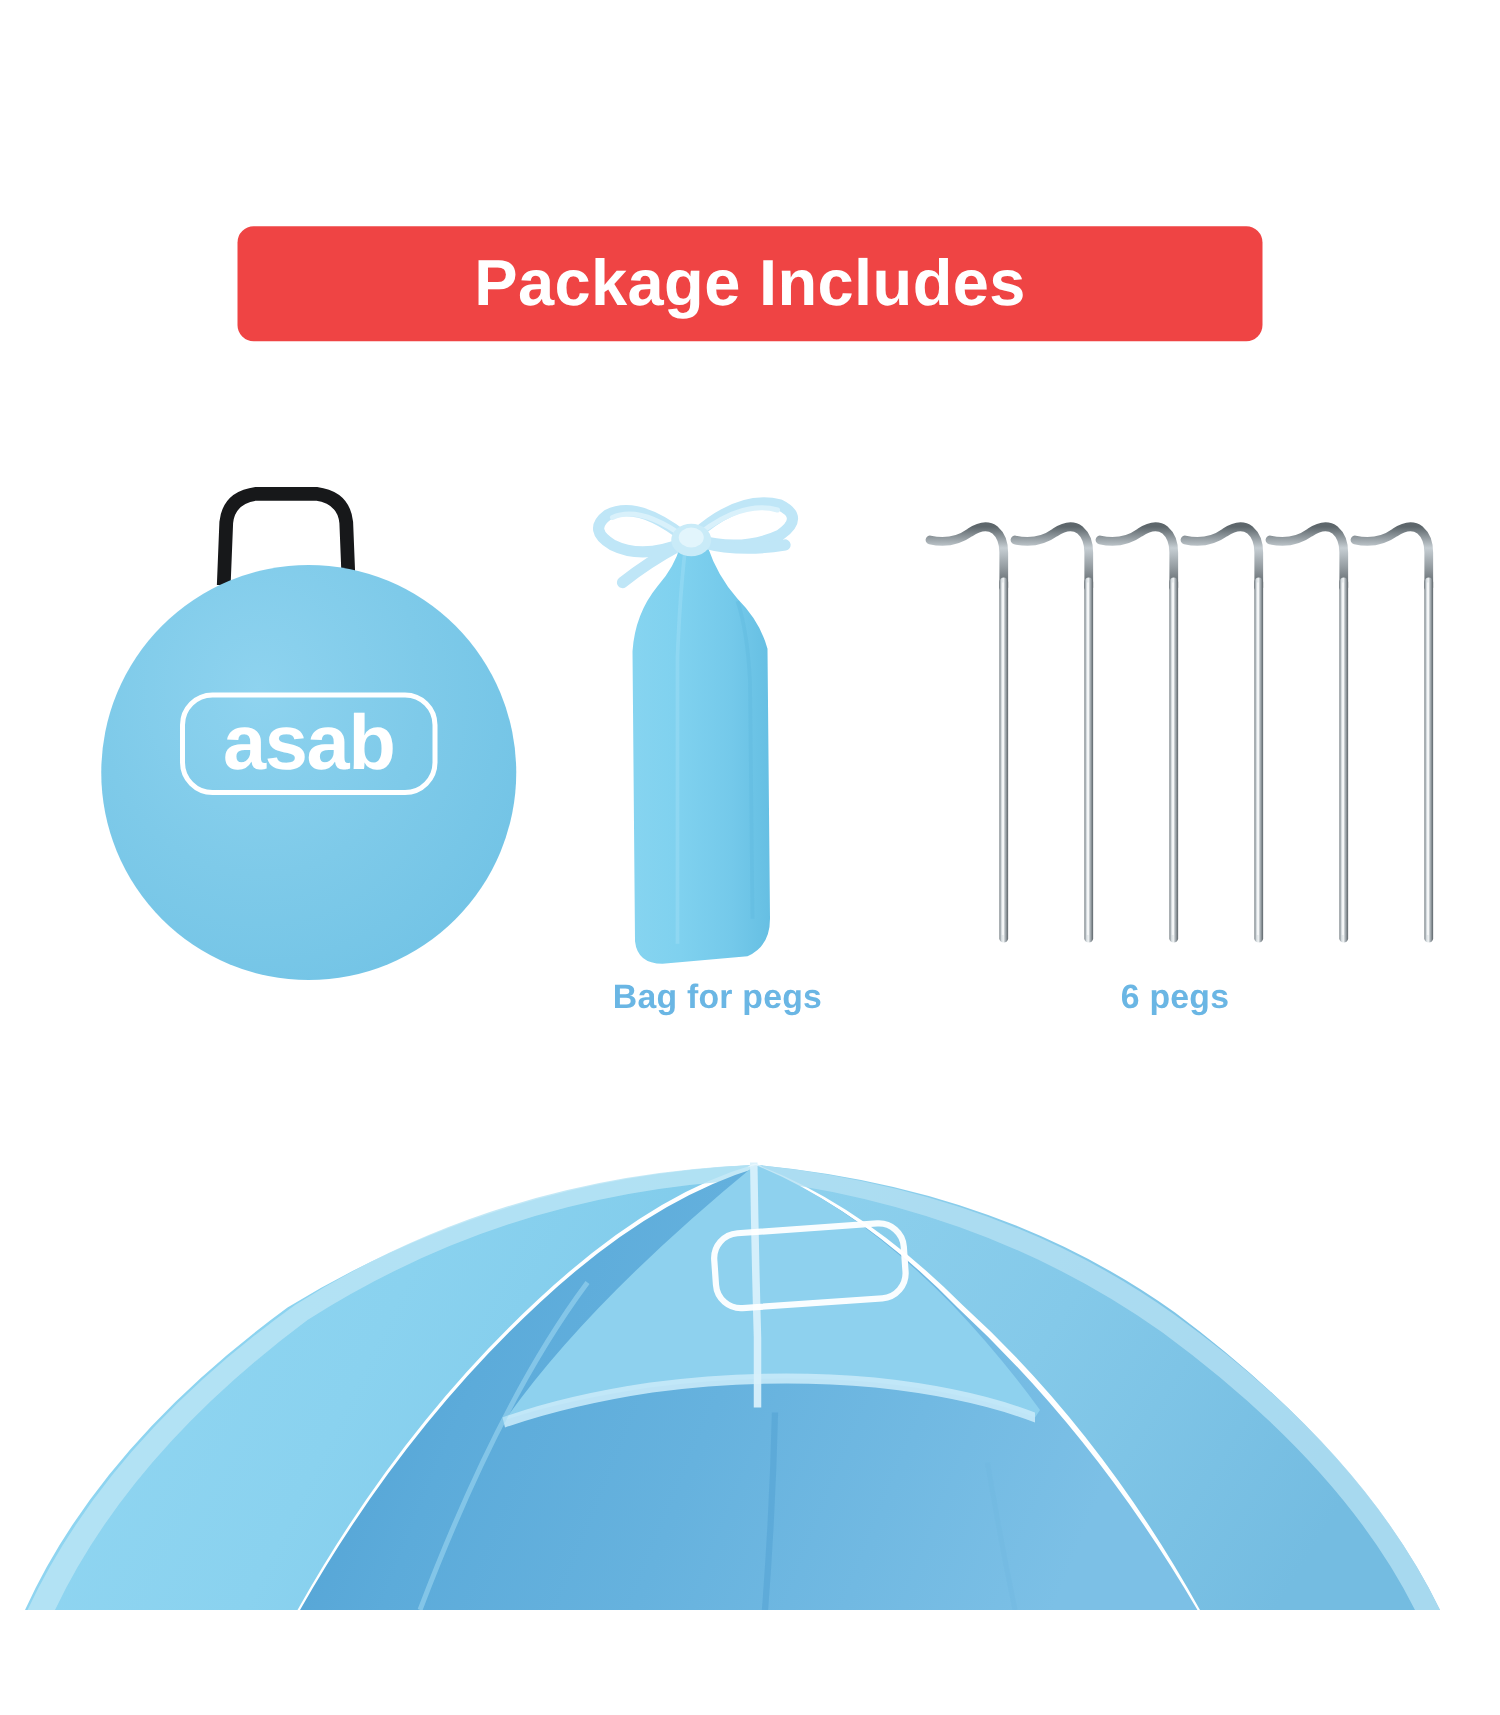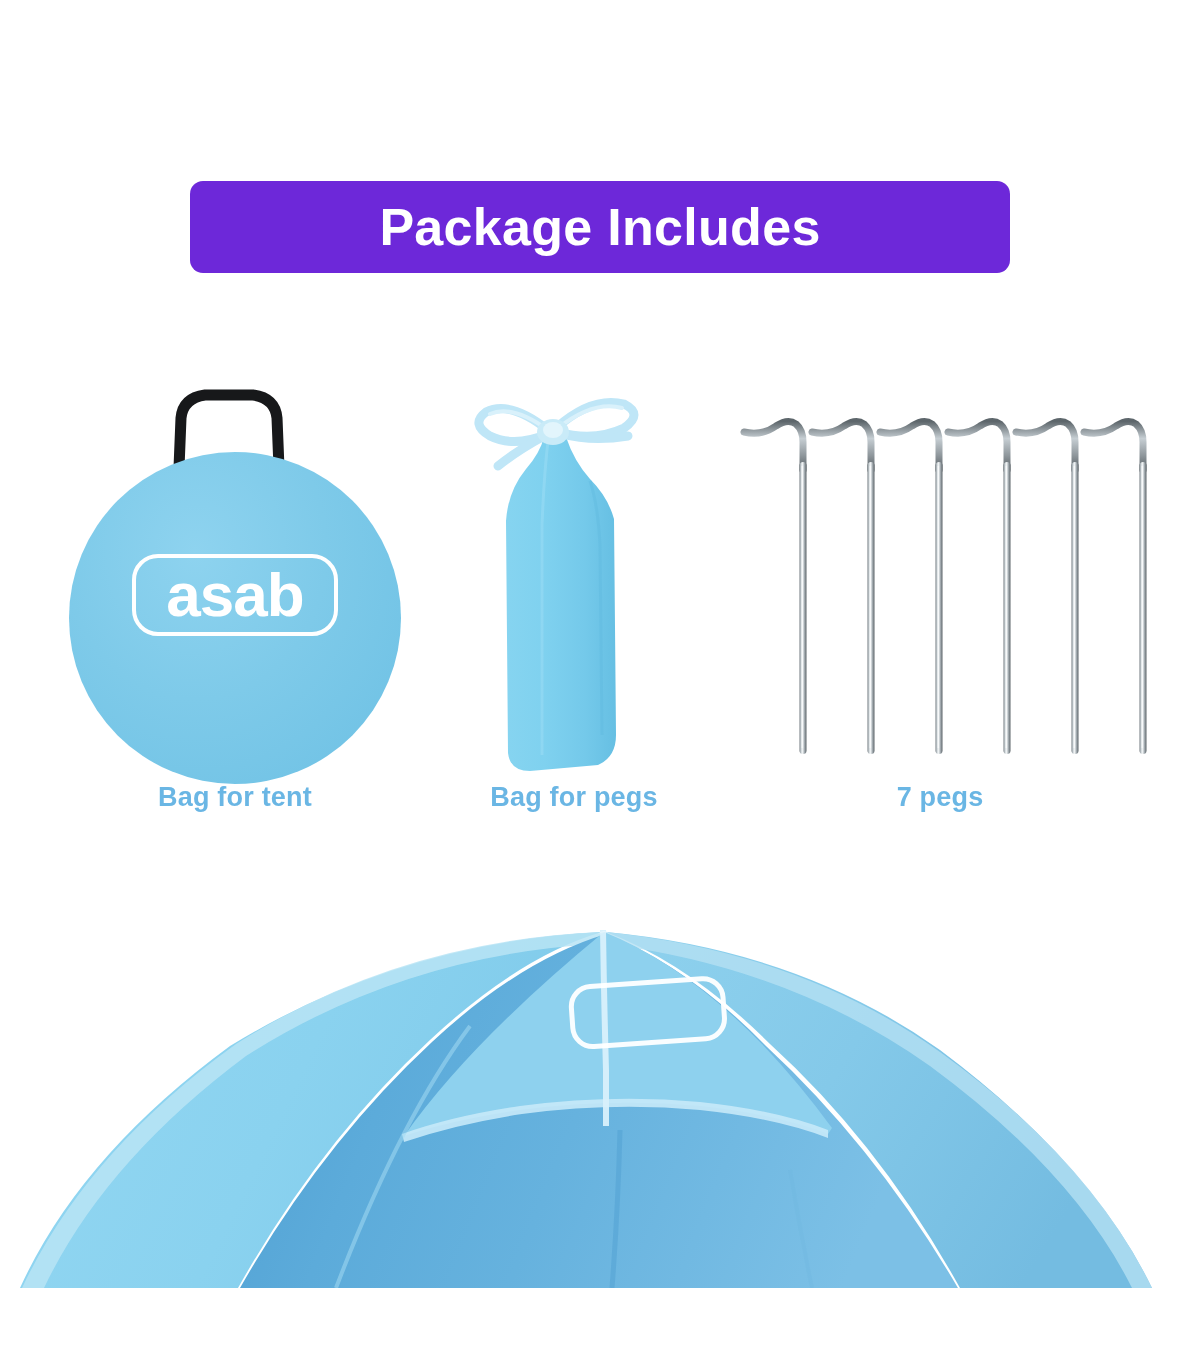--- a/index.html
+++ b/index.html
@@ -16,21 +16,21 @@
     font-family: "Liberation Sans", sans-serif;
   }
 
   
   #header-banner {
     position: absolute;
     left: 190px;
     top: 181px;
     width: 820px;
     height: 92px;
-    background: #6d28d9;
+    background: #ef4444;
     border-radius: 13px;
     display: flex;
     align-items: center;
     justify-content: center;
   }
   #header-title {
     color: #ffffff;
     font-size: 52px;
     font-weight: bold;
     letter-spacing: 0.3px;
@@ -79,21 +79,21 @@
   #bag-tent-figure { position: relative; }
   #bag-tent-handle {
     position: absolute;
     left: 110px;
     top: 8px;
     width: 128px;
     height: 80px;
   }
   #bag-tent-circle {
     position: absolute;
-    left: 14px;
+    left: 26px;
     top: 72px;
     width: 332px;
     height: 332px;
     border-radius: 50%;
     background: radial-gradient(ellipse at 38% 30%, #8ed3ef 0%, #7ecae9 45%, #6cc0e4 100%);
   }
   .logo-box {
     position: absolute;
     box-sizing: border-box;
     border: 4px solid #ffffff;
@@ -169,21 +169,20 @@
         <path d="M26 80 L27 34 Q29 19 44 17 L84 17 Q99 19 101 34 L102 80" fill="none" stroke="#ffffff" stroke-width="3" opacity="0.0"></path>
         <path d="M24 78 L25 33 Q27 18 44 16 L84 16 Q101 18 103 33 L104 78" fill="none" stroke="#ffffff" stroke-width="2.5"></path>
       </svg>
 
       <div id="bag-tent-circle">
         <div class="logo-box" id="bag-tent-logo">
           <span class="logo-text">asab</span>
         </div>
       </div>
     </div>
-    <div class="item-caption">Bag for tent</div>
   </div>
 
   <div class="item-cell" id="cell-bag-pegs">
     <div class="item-figure" id="bag-pegs-figure">
 
       <svg id="bag-pegs-pouch" viewBox="0 0 150 340">
         <defs>
           <linearGradient id="pouchGrad" x1="0" y1="0" x2="1" y2="0">
             <stop offset="0%" stop-color="#86d4f0"></stop>
             <stop offset="35%" stop-color="#7fd1ef"></stop>
@@ -339,21 +338,21 @@
           <stop offset="35%" stop-color="#c6ced3"></stop>
           <stop offset="70%" stop-color="#8f979c"></stop>
           <stop offset="100%" stop-color="#5a6267"></stop>
         </linearGradient>
       </defs>
       <path d="M4 22 Q22 26 36 16 Q48 8 56 14 Q63 20 63 32 L63 60" fill="none" stroke="url(#sh5)" stroke-width="7" stroke-linecap="round"></path>
       <rect x="59.5" y="52" width="7" height="292" rx="3.5" fill="url(#sg5)"></rect>
       <rect x="61.5" y="56" width="1.6" height="282" fill="#ffffff" opacity="0.55"></rect>
     </svg></div>
       </div>
-    <div class="item-caption">7 pegs</div>
+    <div class="item-caption">6 pegs</div>
   </div>
 
 </div>
 
 <div id="tent-photo">
   <svg width="1200" height="368" viewBox="0 0 1200 368">
     <defs>
       <linearGradient id="leftPanel" x1="0" y1="0" x2="1" y2="0.3">
         <stop offset="0%" stop-color="#93d7f2"></stop>
         <stop offset="55%" stop-color="#8ad2ef"></stop>

